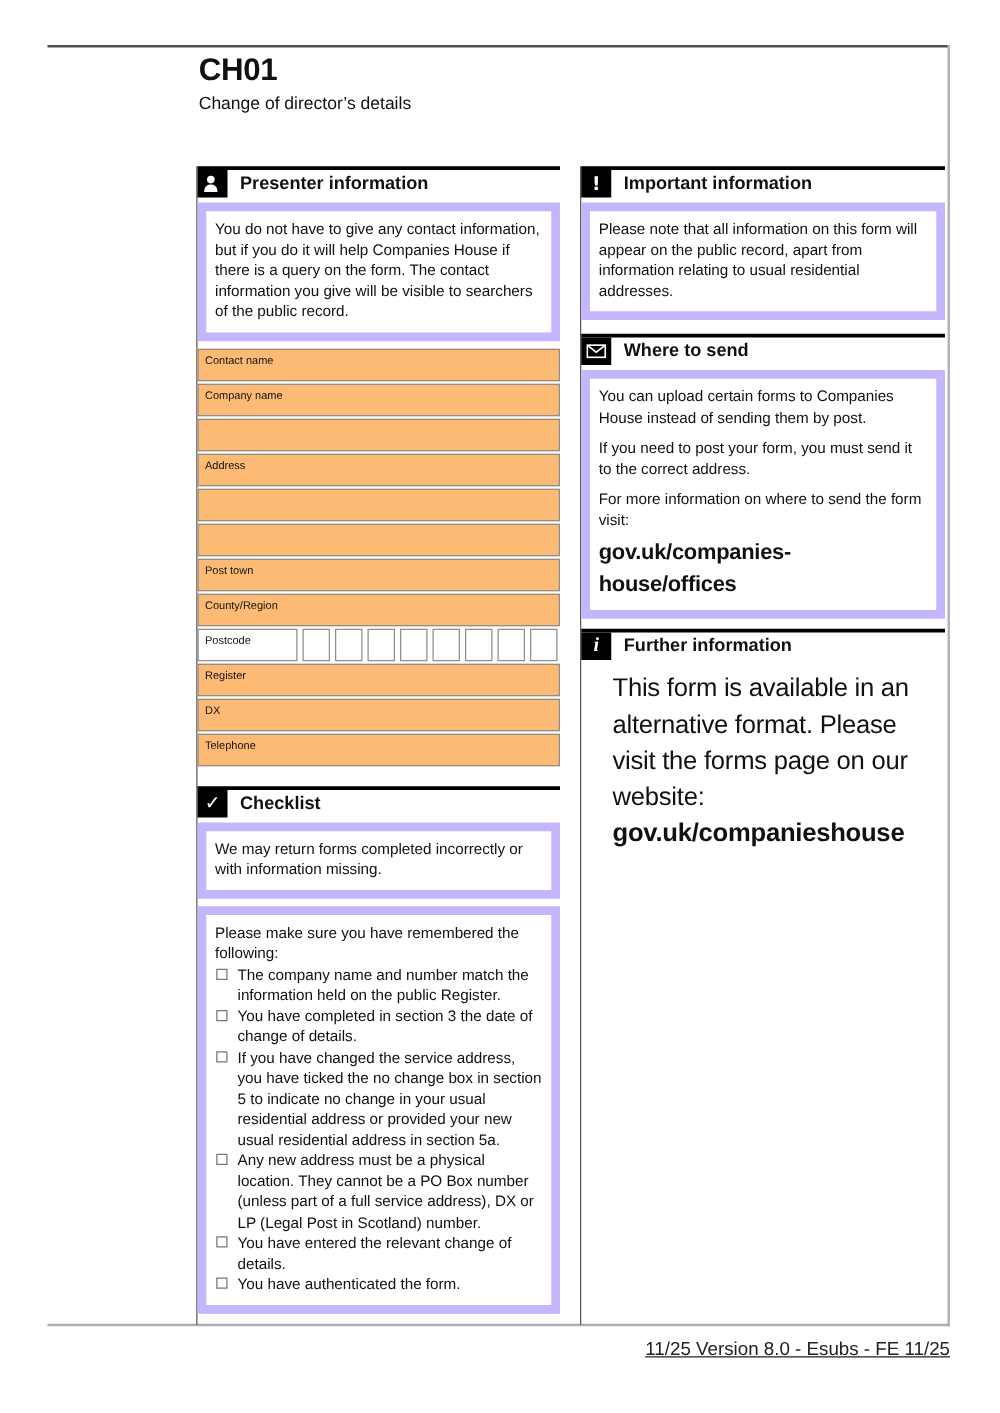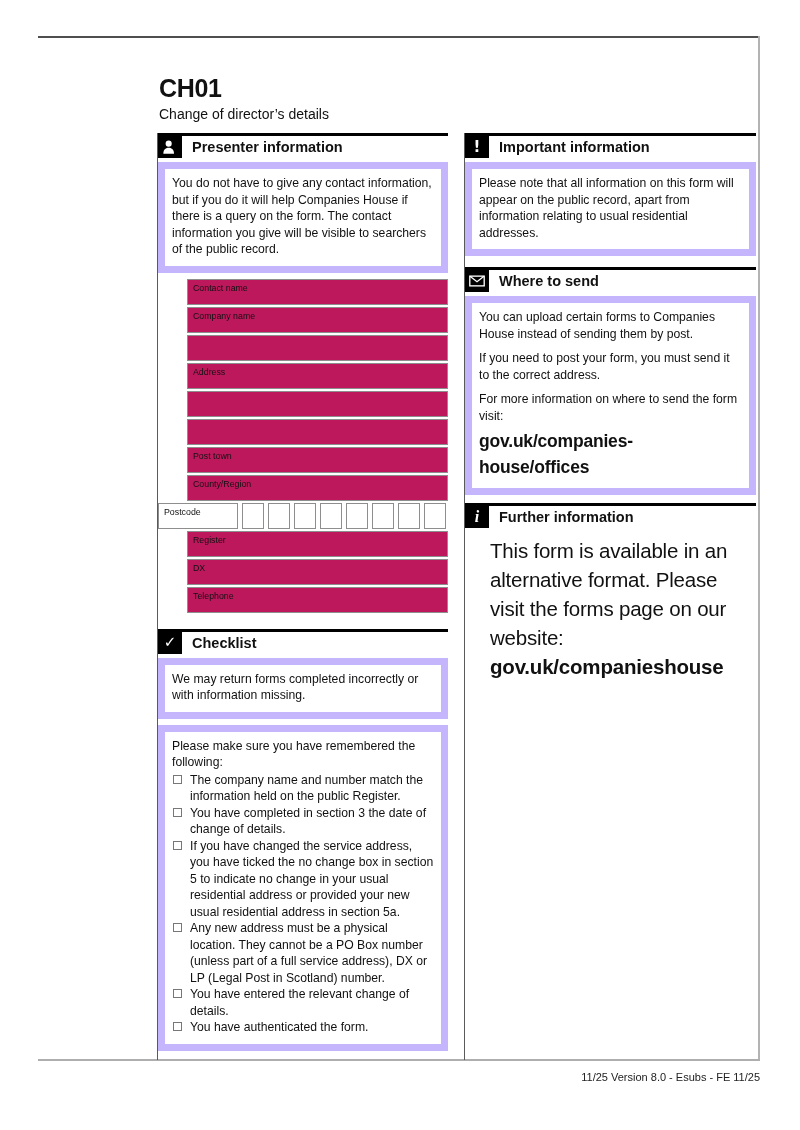--- a/index.html
+++ b/index.html
@@ -8,21 +8,21 @@
   .canvas { position:relative; width:800px; height:1130px; overflow:hidden; }
 
   
   .frame-top    { position:absolute; left:38px;  top:36px;  width:722px; height:0; border-top:2px solid #4f4f4f; }
   .frame-right  { position:absolute; left:758px; top:36px;  width:0; height:1025px; border-right:2px solid #b3b3b3; }
   .frame-bottom { position:absolute; left:38px;  top:1059px; width:722px; height:0; border-top:2px solid #aeaeae; }
   .col-rule-left  { position:absolute; left:157px; top:133px; width:0; height:927px; border-left:1px solid #5a5a5a; }
   .col-rule-right { position:absolute; left:464px; top:133px; width:0; height:927px; border-left:1px solid #5a5a5a; }
 
   
-  .title-block { position:absolute; left:159px; top:42px; width:300px;margin-top:32px; }
+  .title-block { position:absolute; left:159px; top:42px; width:300px; }
   .form-code   { font-size:25px; font-weight:bold; letter-spacing:-0.3px; }
   .form-sub    { font-size:14px; margin-top:3px; }
 
   
   .col-left  { position:absolute; left:158px; top:133px; width:290px; }
   .col-right { position:absolute; left:465px; top:133px; width:291px; }
 
   
   .sec-hdr { border-top:3px solid #000; display:flex; align-items:flex-start; }
   .sec-icon { width:24px; height:22px; background:#000; color:#fff; flex:0 0 24px;
@@ -31,21 +31,21 @@
   .sec-icon .glyph { font-size:15px; font-weight:bold; line-height:1; }
   .sec-icon .glyph-i { font-family:"Liberation Serif", serif; font-style:italic; font-weight:bold; font-size:16px; }
   .sec-title { font-size:14.5px; font-weight:bold; padding:3px 0 0 10px; }
 
   
   .cbox { border:7px solid #c4b5fd; padding:6px 7px 8px 7px; font-size:12.2px; line-height:16.5px; margin-top:4px; }
   .cbox p + p { margin-top:8px; }
 
   
   .fields { margin-top:6px; }
-  .field-row { position:relative; height:26px; border:1px solid #8e8e8e; margin-bottom:2px; background:#be185d;margin-left:29px; }
+  .field-row { position:relative; height:26px; border:1px solid #8e8e8e; margin-bottom:2px; background:#fdba74; }
   .field-label { position:absolute; left:5px; top:3px; font-size:8.8px; color:#111; }
   .pc-row { display:flex; height:26px; margin-bottom:2px;text-decoration:underline; }
   .pc-label-box { position:relative; width:80px; border:1px solid #8e8e8e; flex:0 0 80px; }
   .pc-char { width:22px; height:26px; border:1px solid #8e8e8e; margin-left:4px; flex:0 0 22px; }
 
   
   .chk-intro { margin-bottom:1px; }
   .chk-item { display:flex; }
   .chk-box { width:9px; height:9px; border:1px solid #777; margin:3px 8px 0 1px; flex:0 0 9px; }
   .chk-text { flex:1; }
@@ -55,21 +55,21 @@
   
   .imp-box { min-height:72px; }
   .mt11 { margin-top:11px; }
   .mt8  { margin-top:8px; }
   .wts-link { font-size:17.5px; font-weight:bold; letter-spacing:-0.2px; margin-top:4px; line-height:26px; }
   .fi-box { min-height:66px; padding-bottom:14px; }
   .alt-block { margin-top:8px; font-size:20.5px; line-height:29px; letter-spacing:-0.2px;margin-left:25px; }
   .alt-link { font-weight:bold; font-size:20.5px; line-height:30px; }
 
   
-  .footer { position:absolute; left:38px; top:1071px; width:722px; text-align:right; font-size:11px; color:#222; }
+  .footer { position:absolute; left:38px; top:1071px; width:722px; text-align:right; font-size:15px; color:#222;text-decoration:underline; }
 </style>
 </head>
 <body>
 
 <div class="canvas">
 
   <div class="frame-top"></div>
   <div class="frame-right"></div>
   <div class="frame-bottom"></div>
   <div class="col-rule-left"></div>

